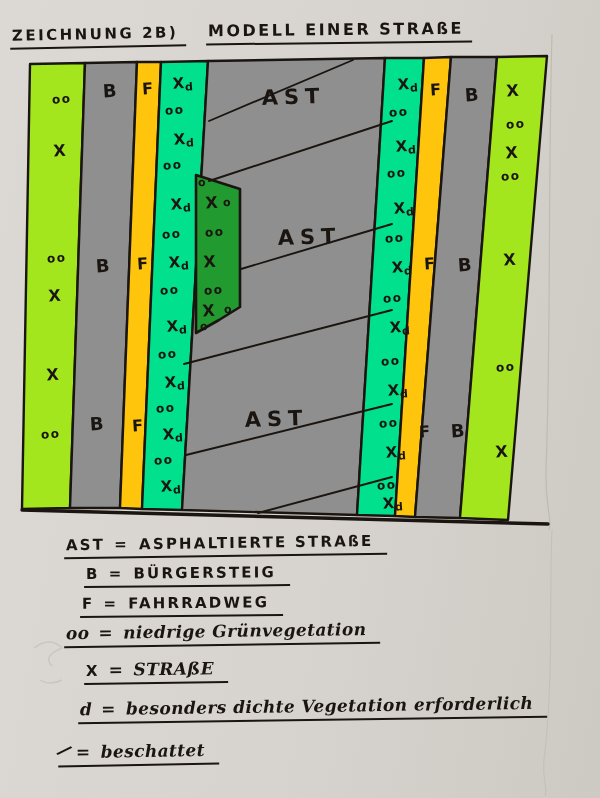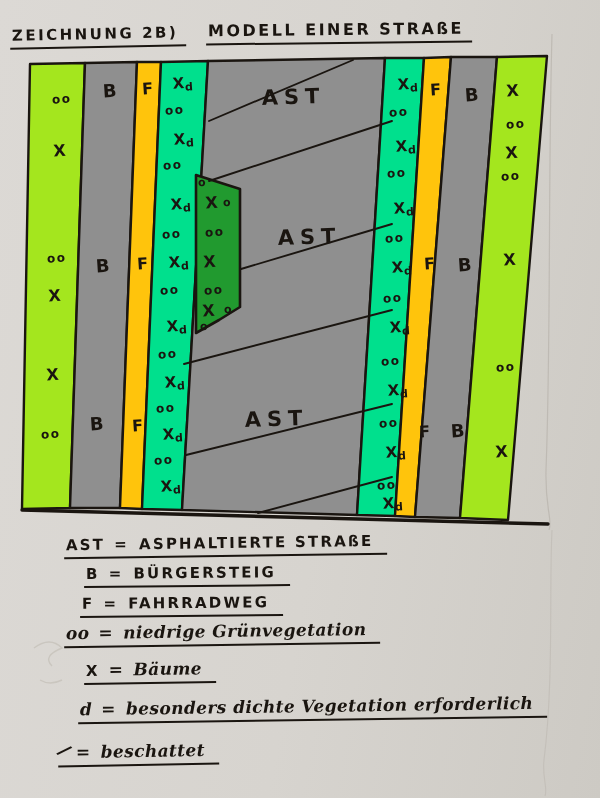--- a/index.html
+++ b/index.html
@@ -147,21 +147,21 @@
   <div class="legend-row r2">
     <span class="lsym print">B</span><span class="leq print">=</span><span class="ldef print">BÜRGERSTEIG</span>
   </div>
   <div class="legend-row r3">
     <span class="lsym print">F</span><span class="leq print">=</span><span class="ldef print">FAHRRADWEG</span>
   </div>
   <div class="legend-row r4">
     <span class="lsym cur">oo</span><span class="leq cur">=</span><span class="ldef cur">niedrige Grünvegetation</span>
   </div>
   <div class="legend-row r5">
-    <span class="lsym print">X</span><span class="leq cur">=</span><span class="ldef cur">Bäume</span>
+    <span class="lsym print">X</span><span class="leq cur">=</span><span class="ldef cur">STRAßE</span>
   </div>
   <div class="legend-row r6">
     <span class="lsym cur">d</span><span class="leq cur">=</span><span class="ldef cur">besonders dichte Vegetation erforderlich</span>
   </div>
   <div class="legend-row r7">
     <span class="lsym slash">/</span><span class="leq cur">=</span><span class="ldef cur">beschattet</span>
   </div>
 
 </div>
 

